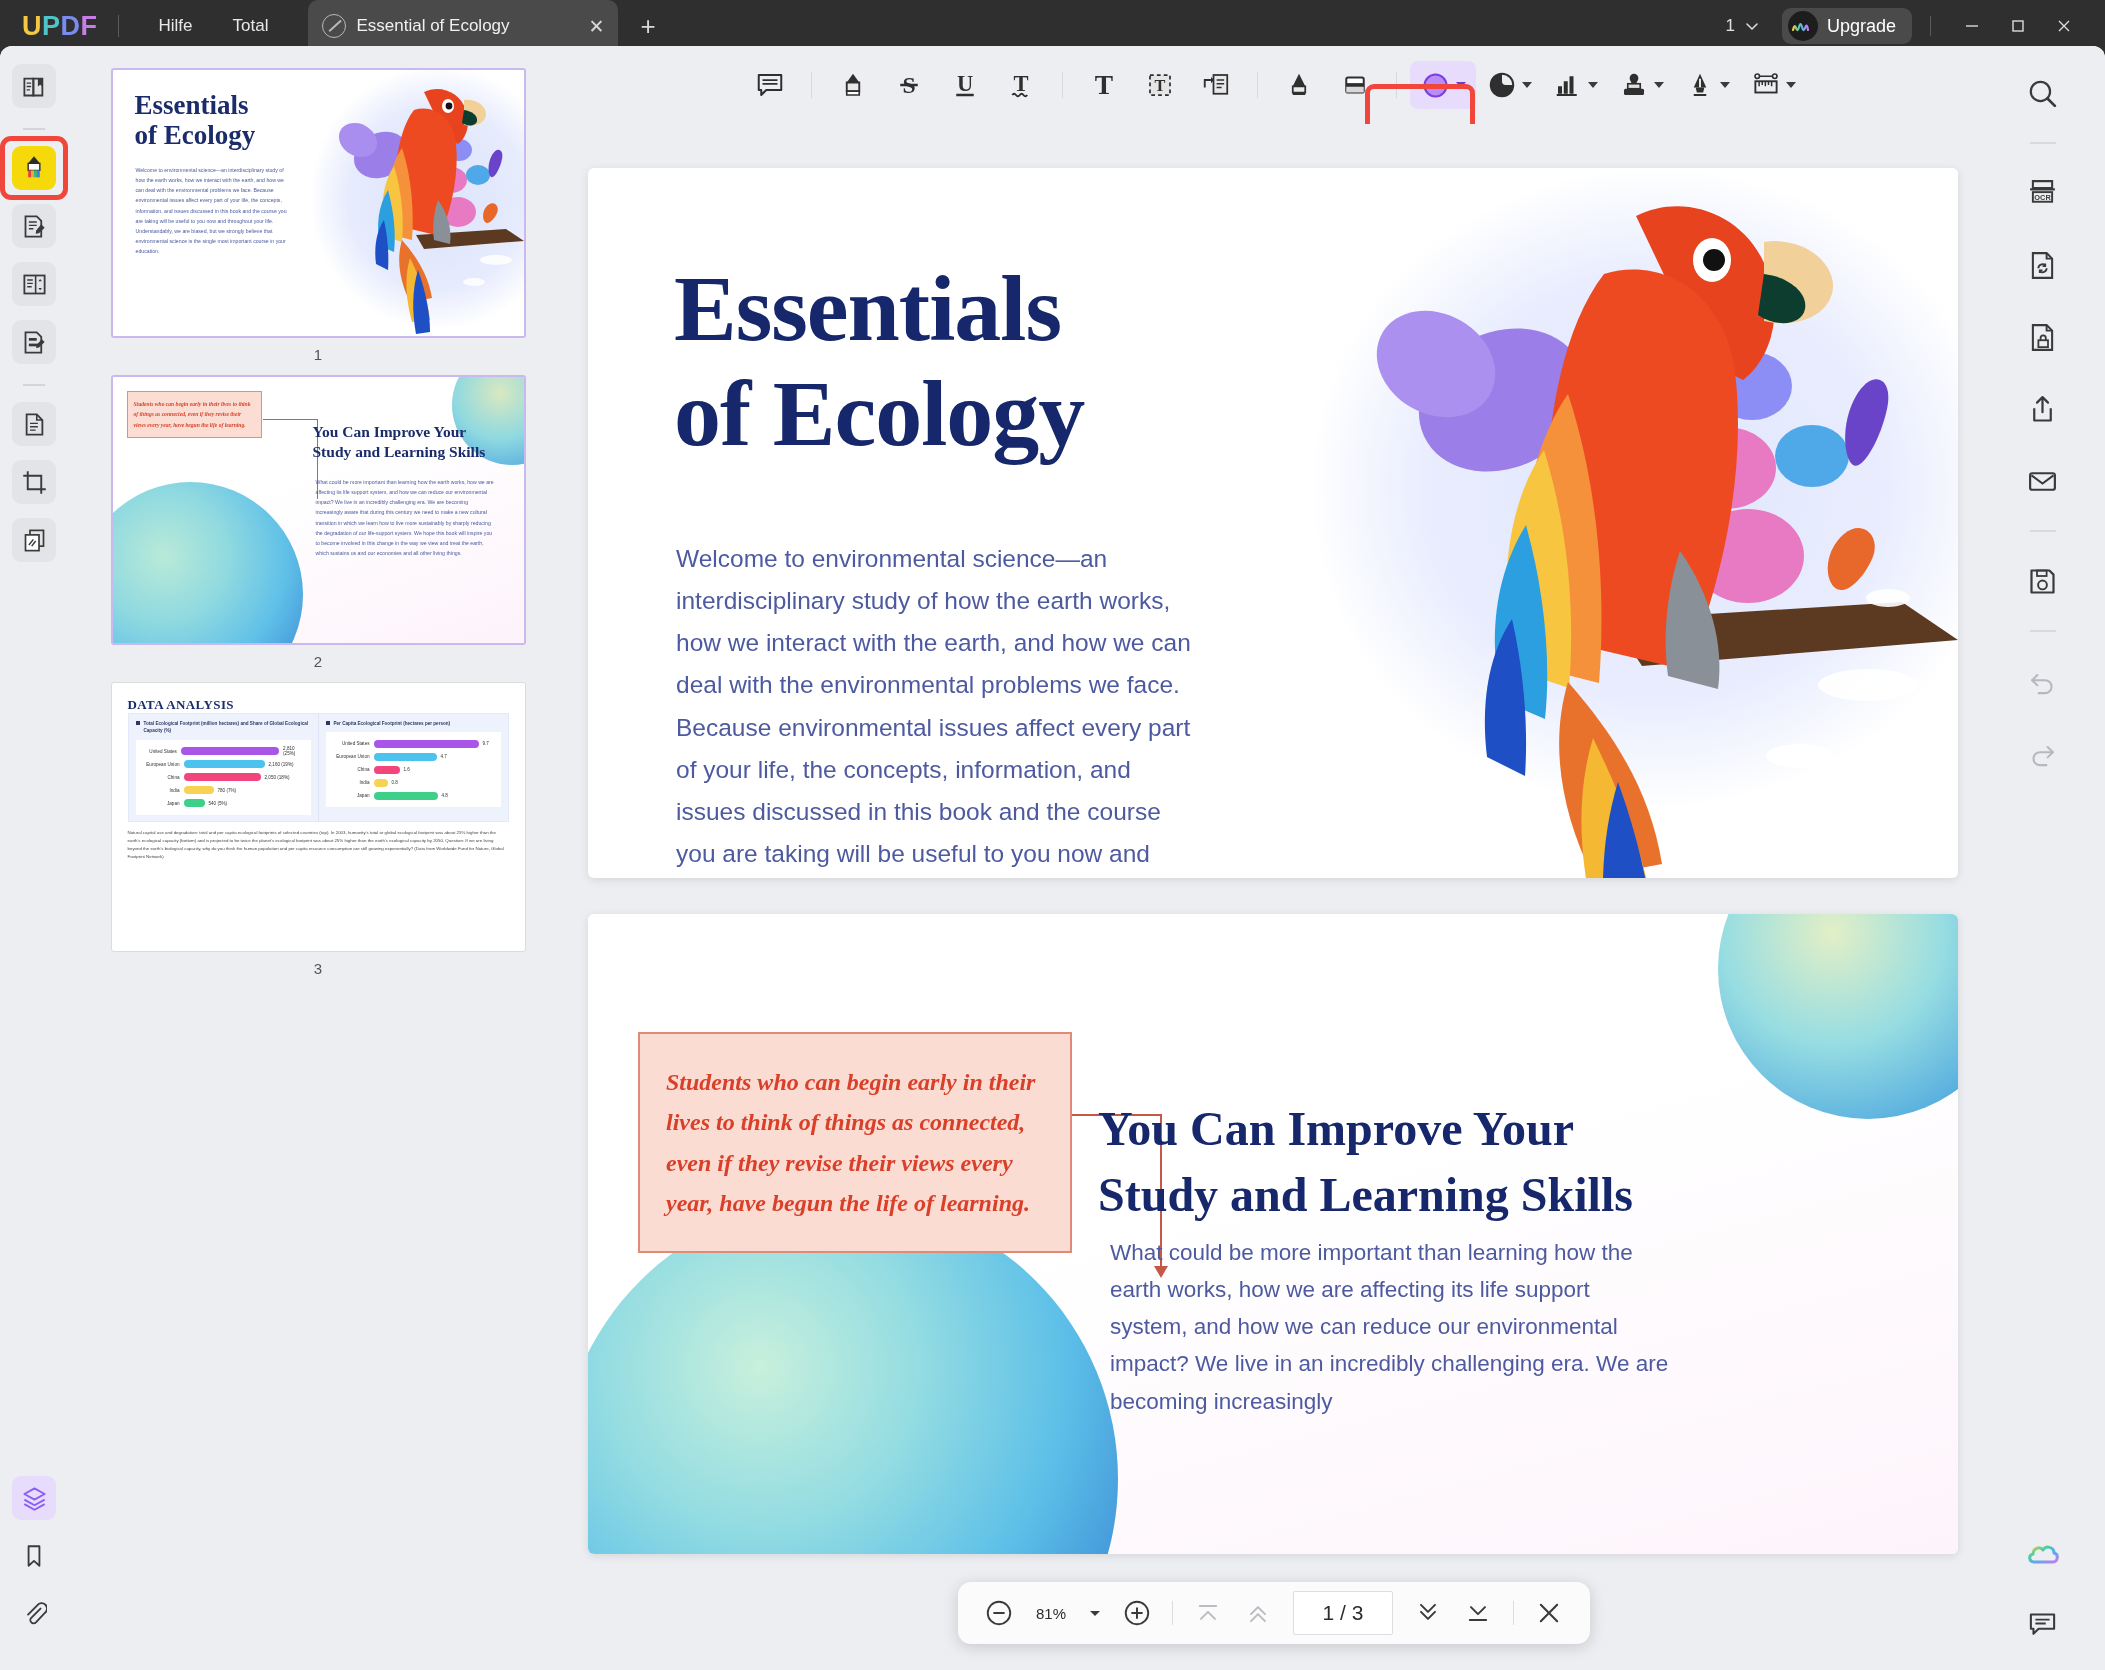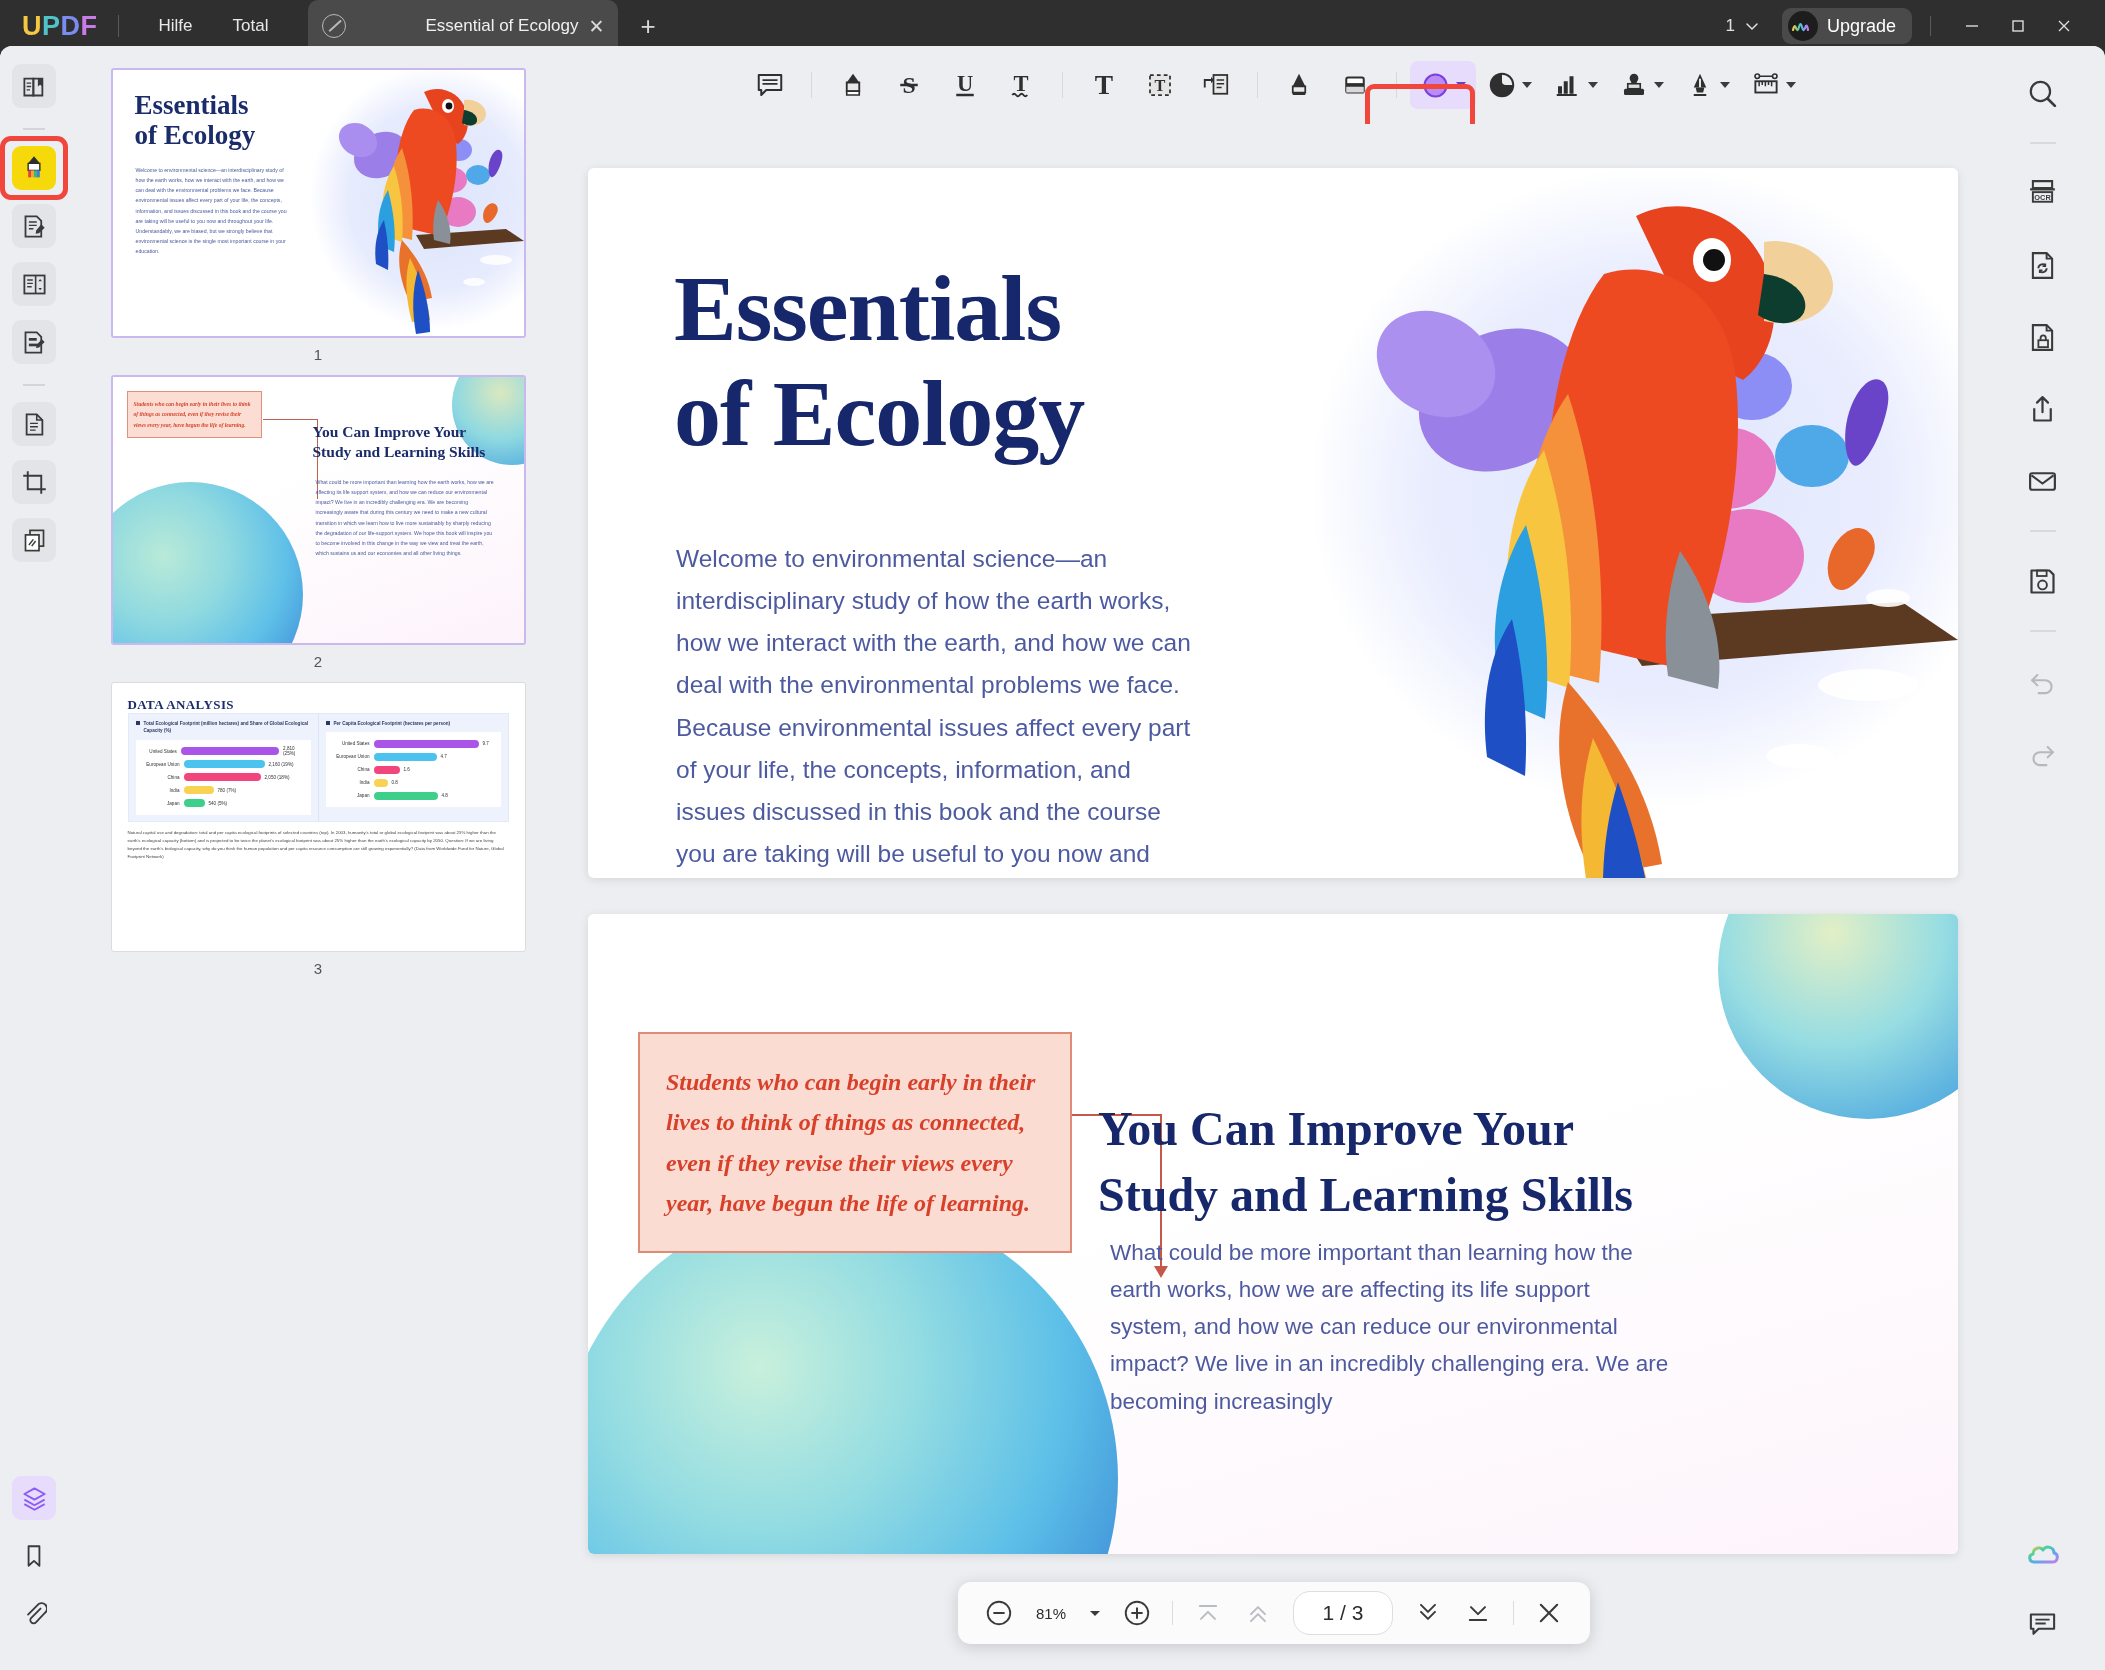--- a/index.html
+++ b/index.html
@@ -24,21 +24,21 @@
   .logo span:nth-child(3){ color:#7b8cf0; }
   .logo span:nth-child(4){ color:#c77ce8; }
   .tb-div { width:1px; height:22px; background:#5a5a5a; margin:0 20px; }
   .tb-menu { color:#e8e8e8; font-size:17px; padding:0 20px; cursor:pointer; }
   .tab {
     margin-left: 20px; height: 52px; width: 310px;
     background: #4a4a4a; border-radius: 10px 10px 0 0;
     display: flex; align-items: center; padding: 0 14px; gap: 10px;
     position: relative;
   }
-  .tab-title { color:#f0f0f0; font-size:17px; flex:1; text-align:right; }
+  .tab-title { color:#f0f0f0; font-size:17px; flex:1; text-align:left; }
   .tab-fileicon { width:24px; height:24px; border:1.6px solid #b9b9b9; border-radius:50%;
     position:relative; flex-shrink:0; }
   .tab-fileicon::after { content:""; position:absolute; left:4px; top:10px; width:16px; height:1.6px;
     background:#b9b9b9; transform:rotate(-42deg); }
   .tab-close { color:#d8d8d8; font-size:19px; cursor:pointer; }
   .newtab { color:#d8d8d8; font-size:26px; margin-left:22px; cursor:pointer; font-weight:300;}
   .tb-right { margin-left:auto; display:flex; align-items:center; }
   .pagecount { color:#e0e0e0; font-size:17px; display:flex; align-items:center; gap:9px;
     margin-right:22px; cursor:pointer;}
   .upgrade {
@@ -227,21 +227,21 @@
     height:62px; background:#fbfbfc; border-radius:13px;
     box-shadow:0 3px 16px rgba(0,0,0,0.16);
     display:flex; align-items:center; padding:0 18px; gap:4px; z-index:40;
   }
   .bb-btn { width:46px; height:46px; display:flex; align-items:center; justify-content:center;
     cursor:pointer; color:#3a3a3a; }
   .bb-btn.dim { color:#b9bcc1; }
   .bb-zoom { font-size:15px; color:#2c2c2c; padding:0 10px; cursor:pointer; }
   .bb-div { width:1px; height:24px; background:#dadce0; margin:0 8px; }
   .bb-page { height:44px; min-width:100px; background:#fff; border:1px solid #dcdee2;
-    border-radius:17px; display:flex; align-items:center; justify-content:center;
+    border-radius:2px; display:flex; align-items:center; justify-content:center;
     font-size:21px; color:#2c2c2c; padding:0 16px; margin:0 8px; cursor:pointer; }
 
   
   .rightrail {
     position:absolute; right:0; top:0; width:125px; height:100%;
     background:#eceef1; display:flex; flex-direction:column; align-items:center;
     padding-top:22px;
   }
   .rr-btn { width:50px; height:50px; display:flex; align-items:center; justify-content:center;
     margin-bottom:22px; cursor:pointer; }

